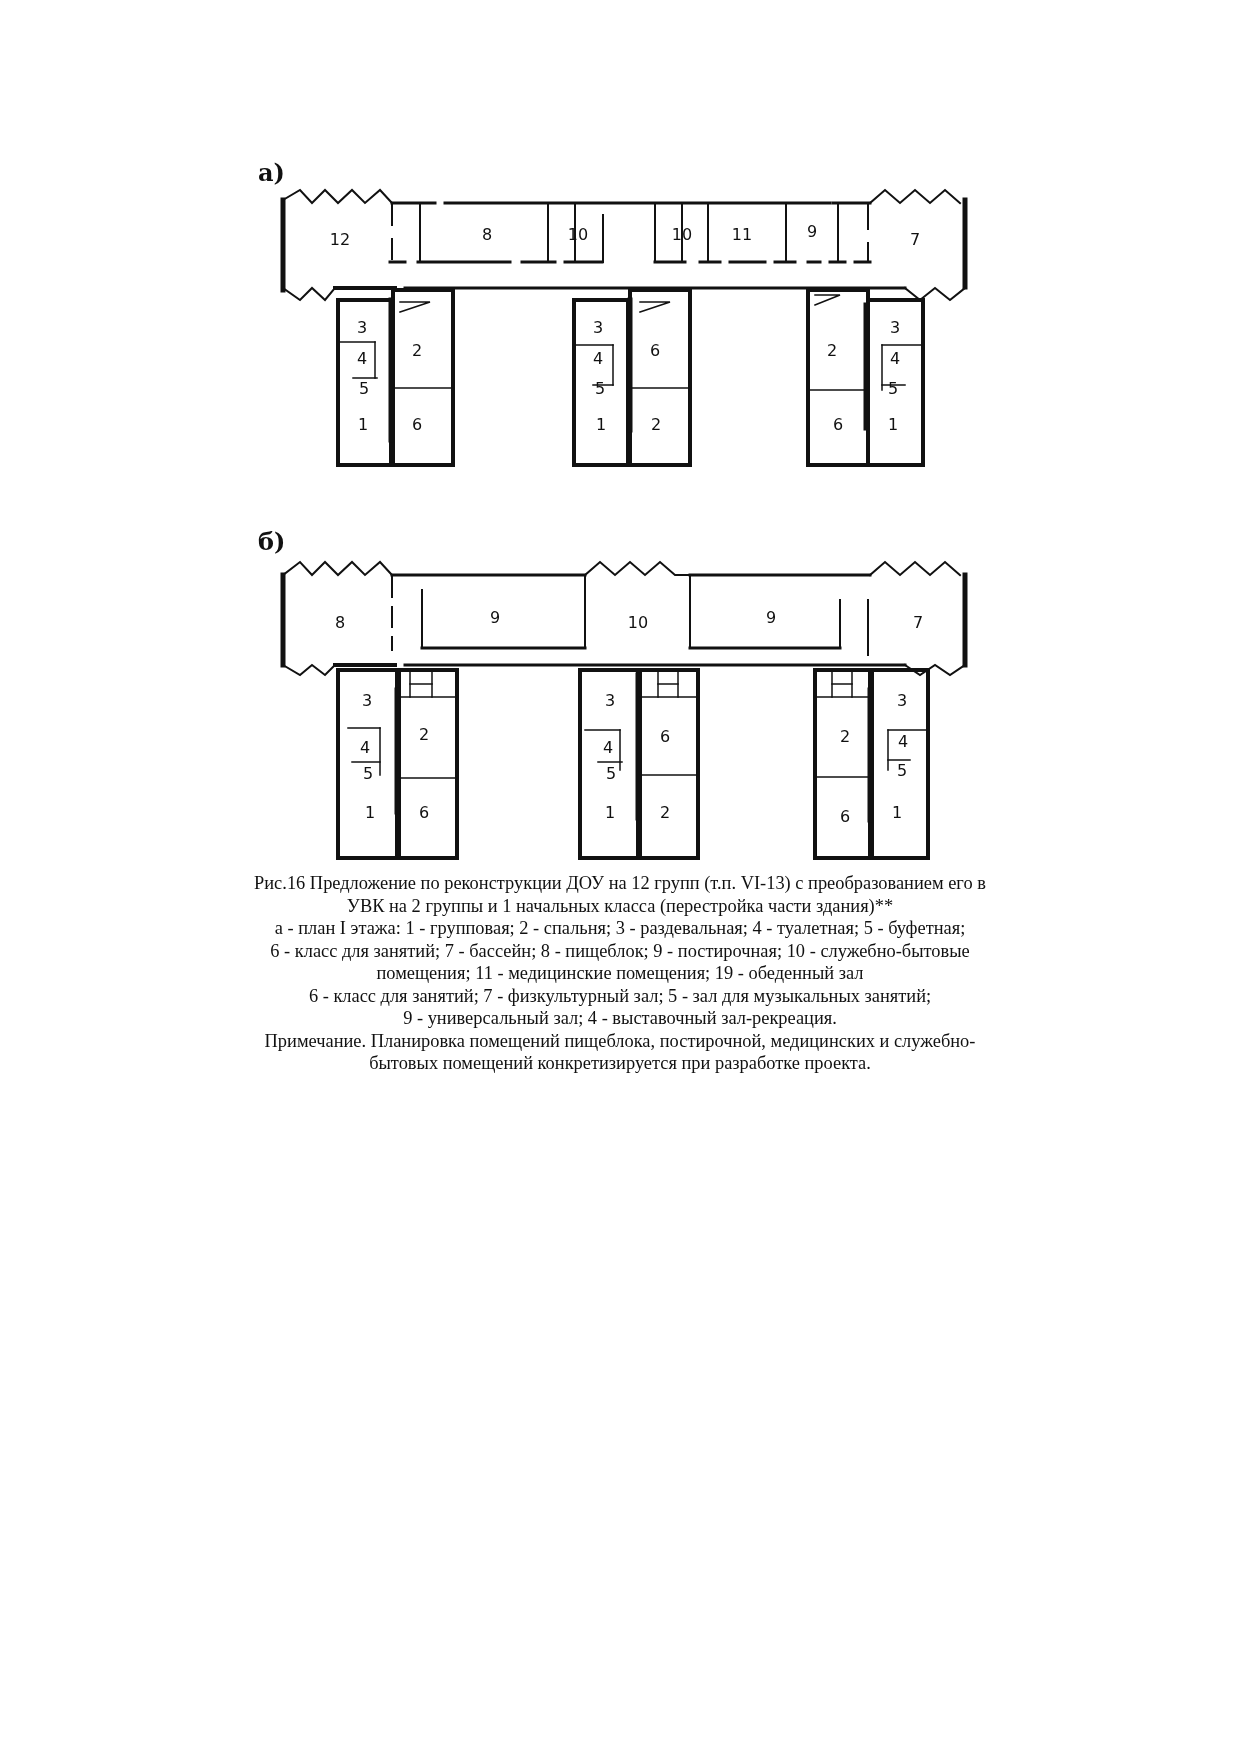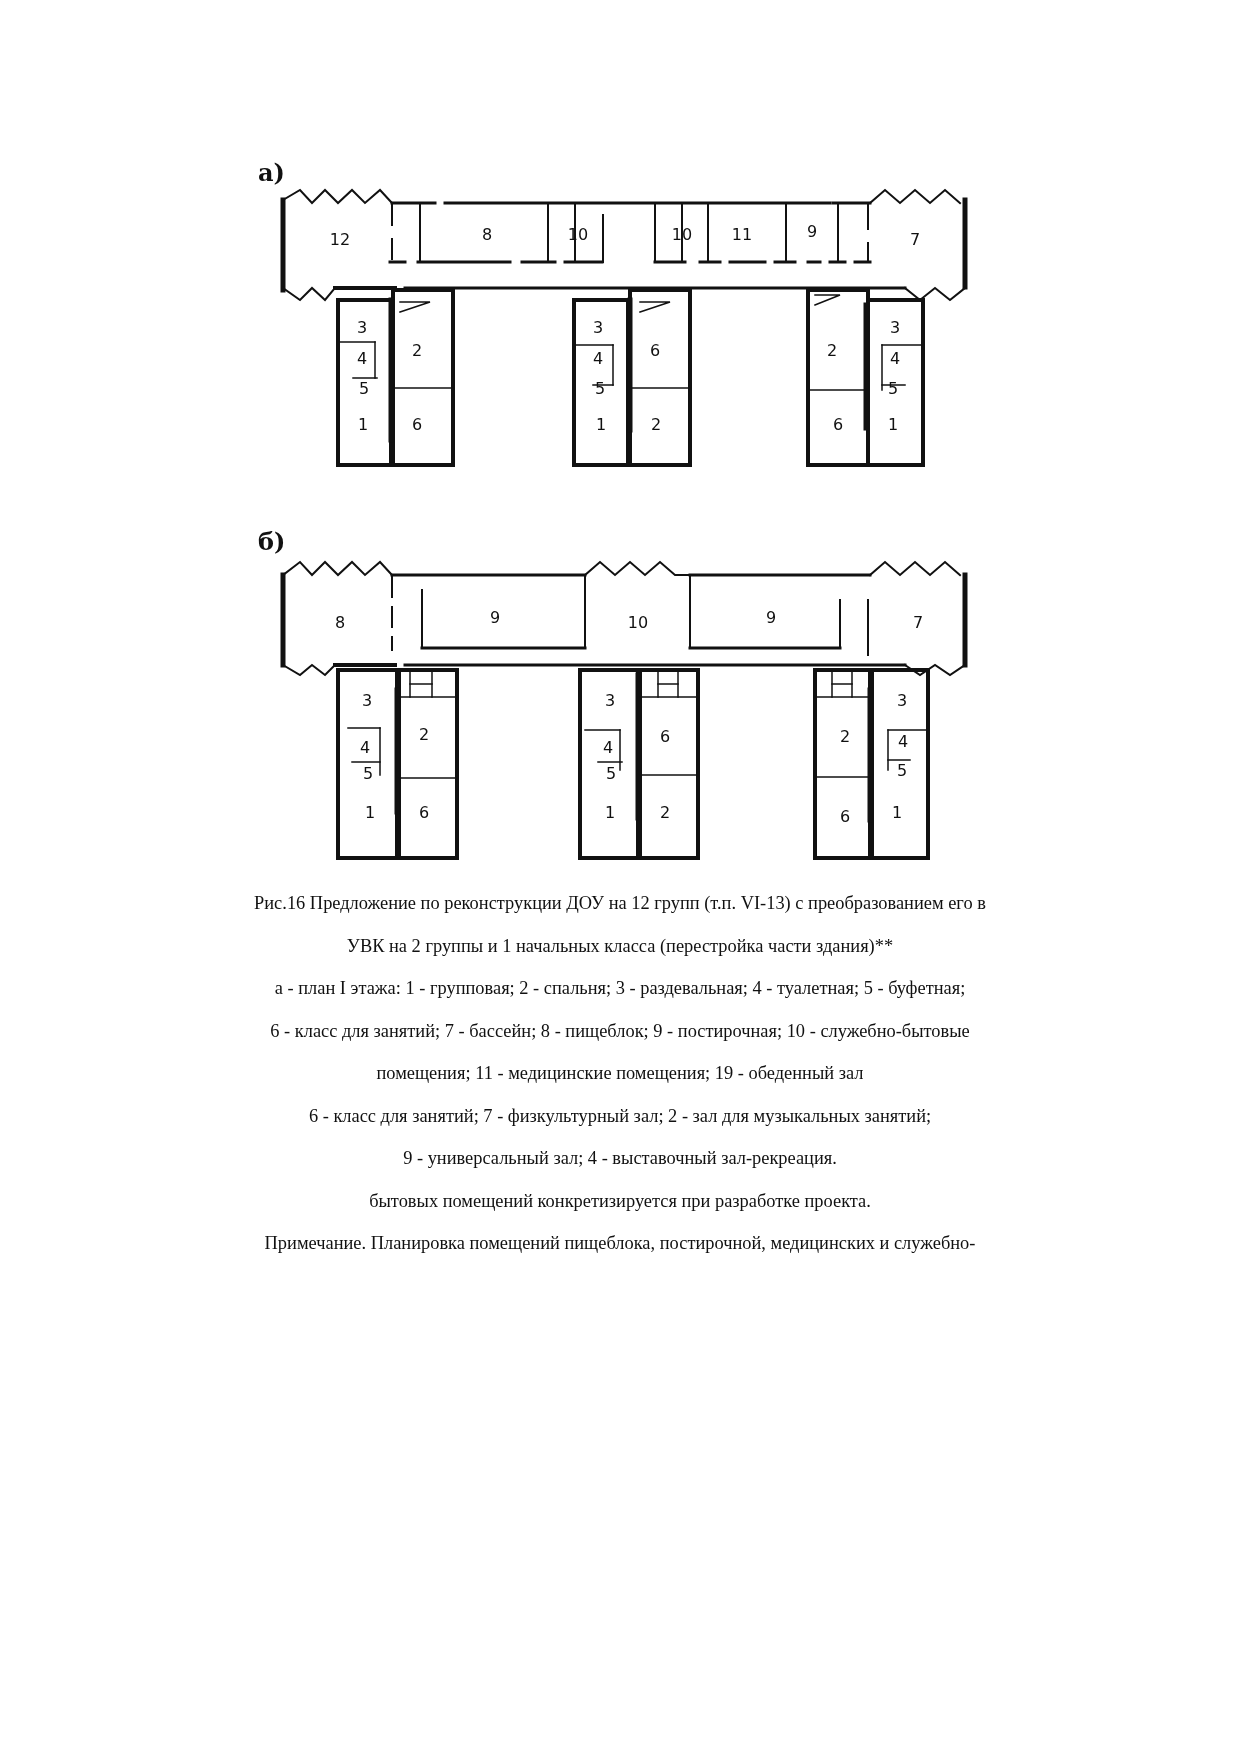--- a/index.html
+++ b/index.html
@@ -9,21 +9,21 @@
       position: absolute; font-family: "DejaVu Serif", serif; font-weight: bold;
       font-size: 24px; color: #111;
     }
     svg.plan { position: absolute; }
     .room-num { font-family: "DejaVu Sans", sans-serif; font-size: 16px; fill: #111; text-anchor: middle; }
     .caption {
       position: absolute; left: 190px; width: 860px; top: 872px;
       font-family: "Liberation Serif", serif; font-size: 18.4px; line-height: 22.5px;
       color: #111; text-align: center;
     }
-    .caption div { white-space: nowrap; margin-top: 20px; }
+    .caption div { white-space: nowrap; }
   </style>
 </head>
 <body>
 
 <div class="page">
 
   <div class="plan-label" style="left:258px; top:158px;">а)</div>
 
   <svg class="plan" width="1240" height="500" viewBox="0 0 1240 500" style="left:0; top:0;">
     <g stroke="#111" fill="none" stroke-linecap="square">
@@ -213,18 +213,18 @@
       <text class="room-num" x="897" y="818">1</text>
     </g>
   </svg>
 
   <div class="caption">
     <div>Рис.16 Предложение по реконструкции ДОУ на 12 групп (т.п. VI-13) с преобразованием его в</div>
     <div>УВК на 2 группы и 1 начальных класса (перестройка части здания)**</div>
     <div>а - план I этажа: 1 - групповая; 2 - спальня; 3 - раздевальная; 4 - туалетная; 5 - буфетная;</div>
     <div>6 - класс для занятий; 7 - бассейн; 8 - пищеблок; 9 - постирочная; 10 - служебно-бытовые</div>
     <div>помещения; 11 - медицинские помещения; 19 - обеденный зал</div>
-    <div>6 - класс для занятий; 7 - физкультурный зал; 2 - зал для музыкальных занятий;</div>
+    <div>6 - класс для занятий; 7 - физкультурный зал; 5 - зал для музыкальных занятий;</div>
     <div>9 - универсальный зал; 4 - выставочный зал-рекреация.</div>
+    <div>Примечание. Планировка помещений пищеблока, постирочной, медицинских и служебно-</div>
     <div>бытовых помещений конкретизируется при разработке проекта.</div>
-    <div>Примечание. Планировка помещений пищеблока, постирочной, медицинских и служебно-</div>
   </div>
 </div>
 
 </body></html>

